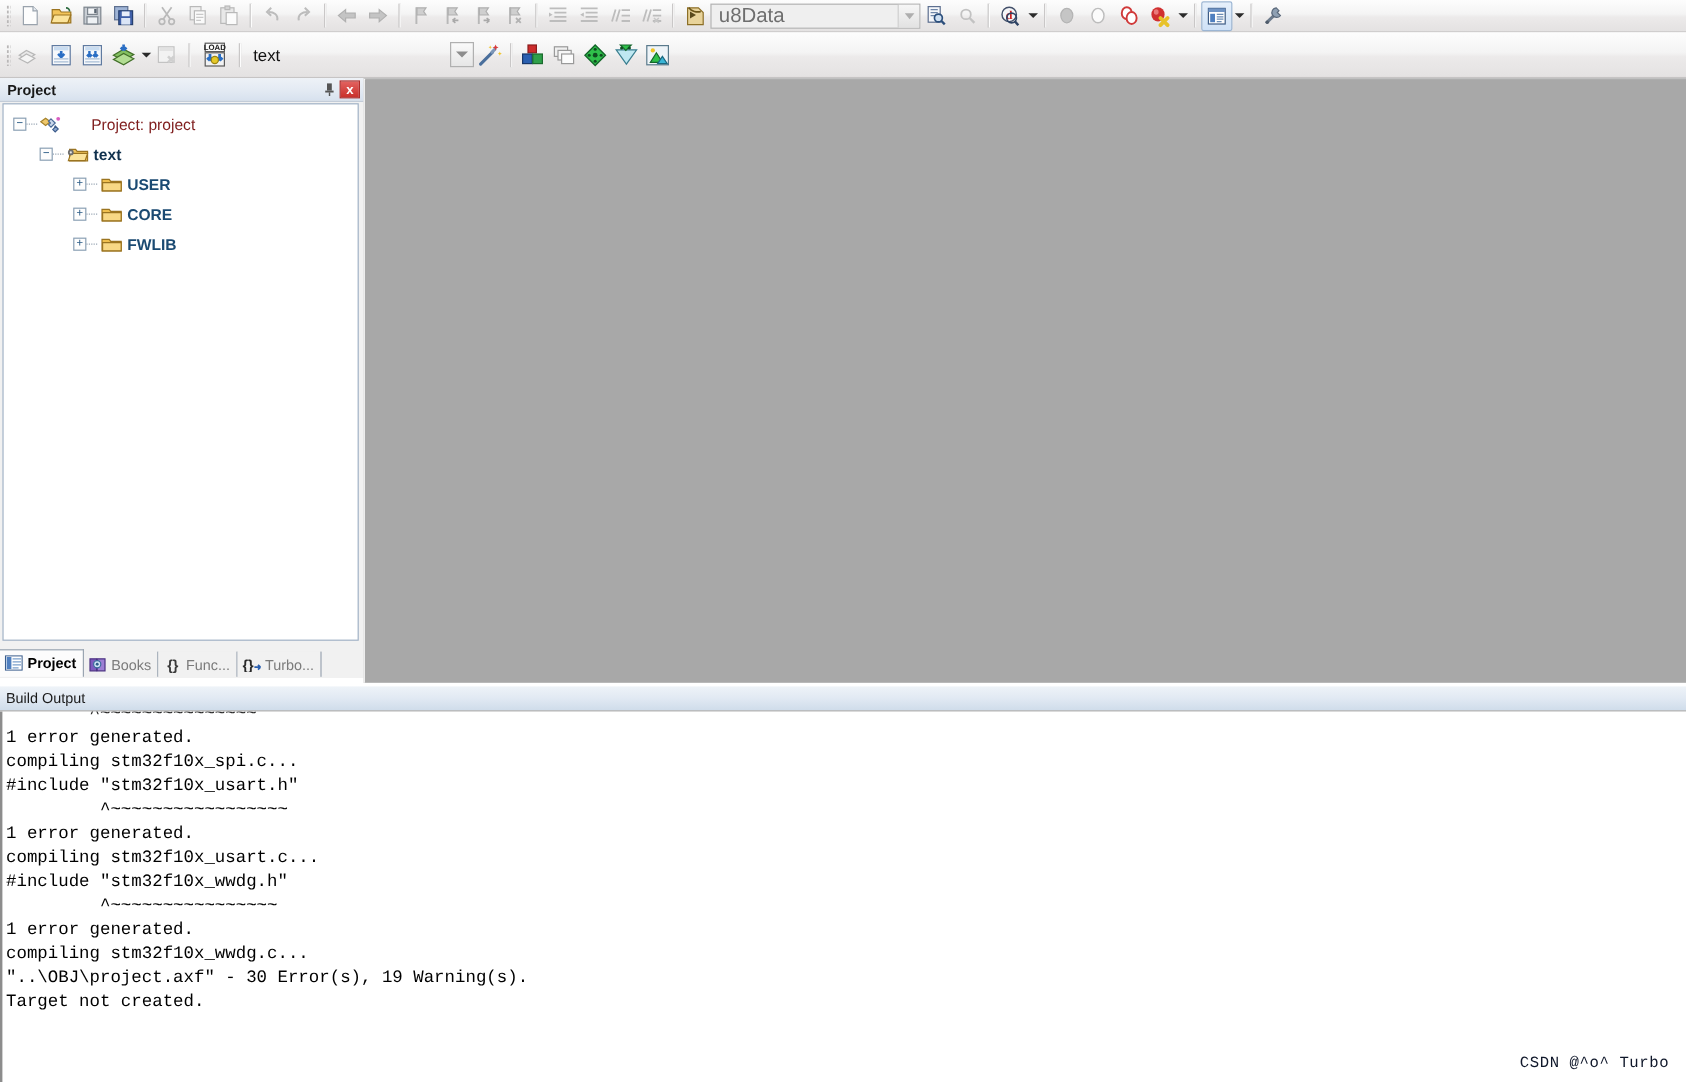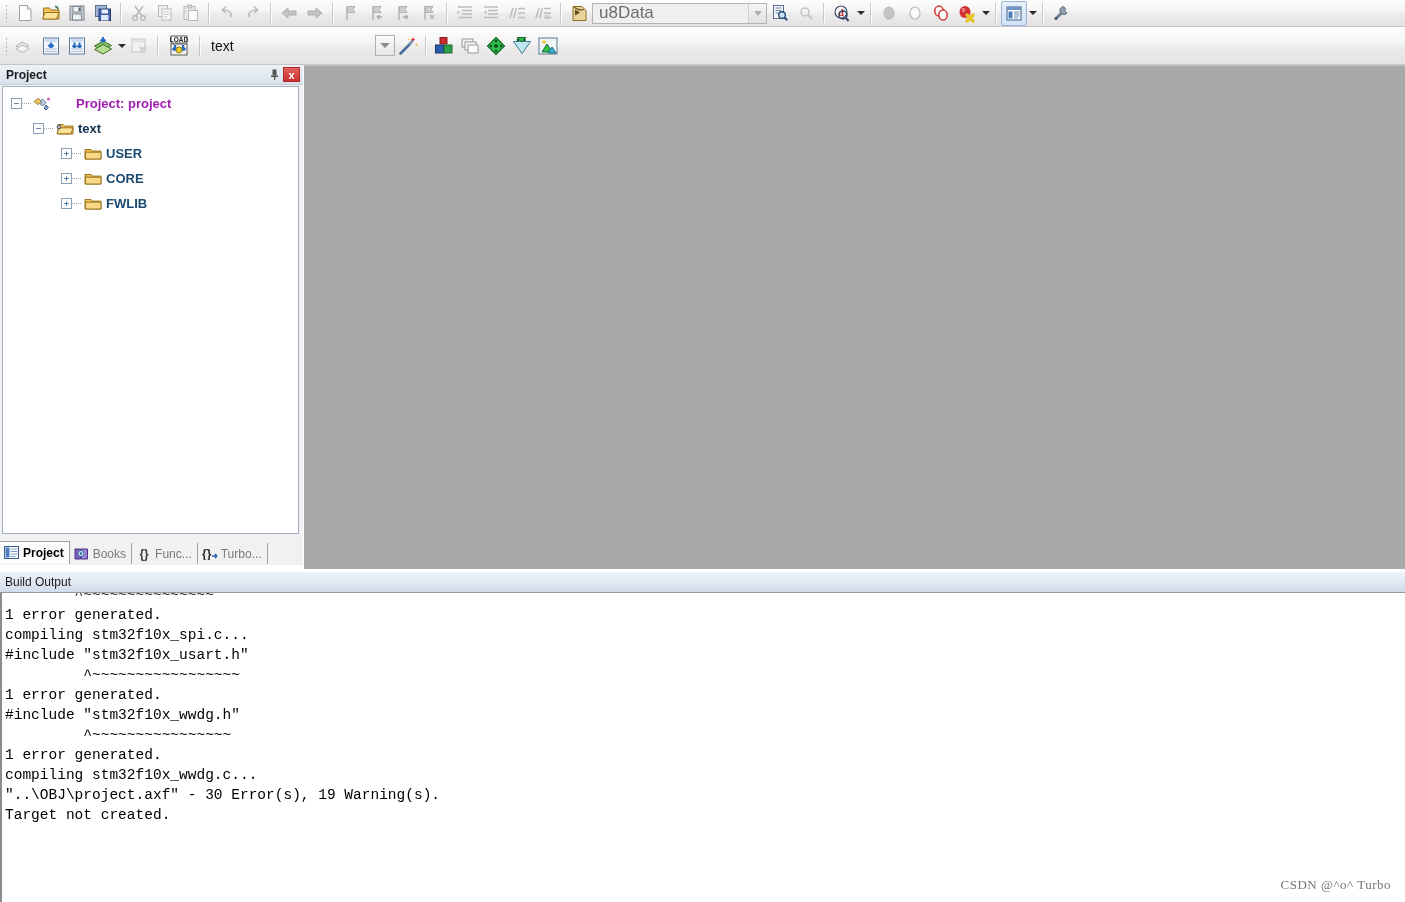--- a/index.html
+++ b/index.html
@@ -148,21 +148,21 @@
     box-sizing: border-box;
     overflow: hidden;
     padding-top: 4px;
   }
   .tnode {
     display: flex; align-items: center;
     height: 25px; font-size: 13px; color: #16344f;
     white-space: nowrap;
   }
   .tnode .tlabel { margin-left: 5px; color: #153a5b; }
-  .tnode.root .tlabel { font-weight: bold; color: #a21caf; padding-left: 20px; }
+  .tnode.root .tlabel { font-weight: normal; color: #7f1d1d; padding-left: 20px; }
   .tnode.lvl1 .tlabel { font-weight: bold; color: #10314e; }
   .tnode.lvl2 .tlabel { font-weight: bold; color: #1b4a72; }
   .expander {
     width: 11px; height: 11px;
     border: 1px solid #8ba0b5; background: #fdfdfd;
     display: flex; align-items: center; justify-content: center;
     font-size: 9px; line-height: 9px; color: #2a5b86;
     box-sizing: border-box; flex: 0 0 auto;
     font-family: "DejaVu Sans Mono", monospace;
   }
@@ -233,22 +233,22 @@
     white-space: pre;
     letter-spacing: 0px;
   }
   .bline.caretline {
     color: #2a2a2a;
     margin-top: -8px;
   }
 
   #watermark {
     position: absolute; right: 14px; bottom: 9px;
-    font-size: 13px; color: #737373;
-    font-family: Liberation Serif, serif;
+    font-size: 13px; color: #0f172a;
+    font-family: Liberation Mono, monospace;
     letter-spacing: 0.5px;
   }
 </style>
 </head>
 <body>
 
 <div id="app">
 
   <div class="toolbar" id="toolbar-main">
     <div class="grip"></div>
@@ -735,20 +735,21 @@
     <div id="build-header">
       <span>Build Output</span>
     </div>
     <div id="build-body">
       <div class="bline caretline">        ^~~~~~~~~~~~~~~~</div>
       <div class="bline">1 error generated.</div>
       <div class="bline">compiling stm32f10x_spi.c...</div>
       <div class="bline">#include "stm32f10x_usart.h"</div>
       <div class="bline">         ^~~~~~~~~~~~~~~~~~</div>
       <div class="bline">1 error generated.</div>
+      <div class="bline">compiling stm32f10x_usart.c...</div>
       <div class="bline">#include "stm32f10x_wwdg.h"</div>
       <div class="bline">         ^~~~~~~~~~~~~~~~~</div>
       <div class="bline">1 error generated.</div>
       <div class="bline">compiling stm32f10x_wwdg.c...</div>
       <div class="bline">"..\OBJ\project.axf" - 30 Error(s), 19 Warning(s).</div>
       <div class="bline">Target not created.</div>
     </div>
     <div id="watermark">CSDN @^o^ Turbo</div>
   </div>
 

